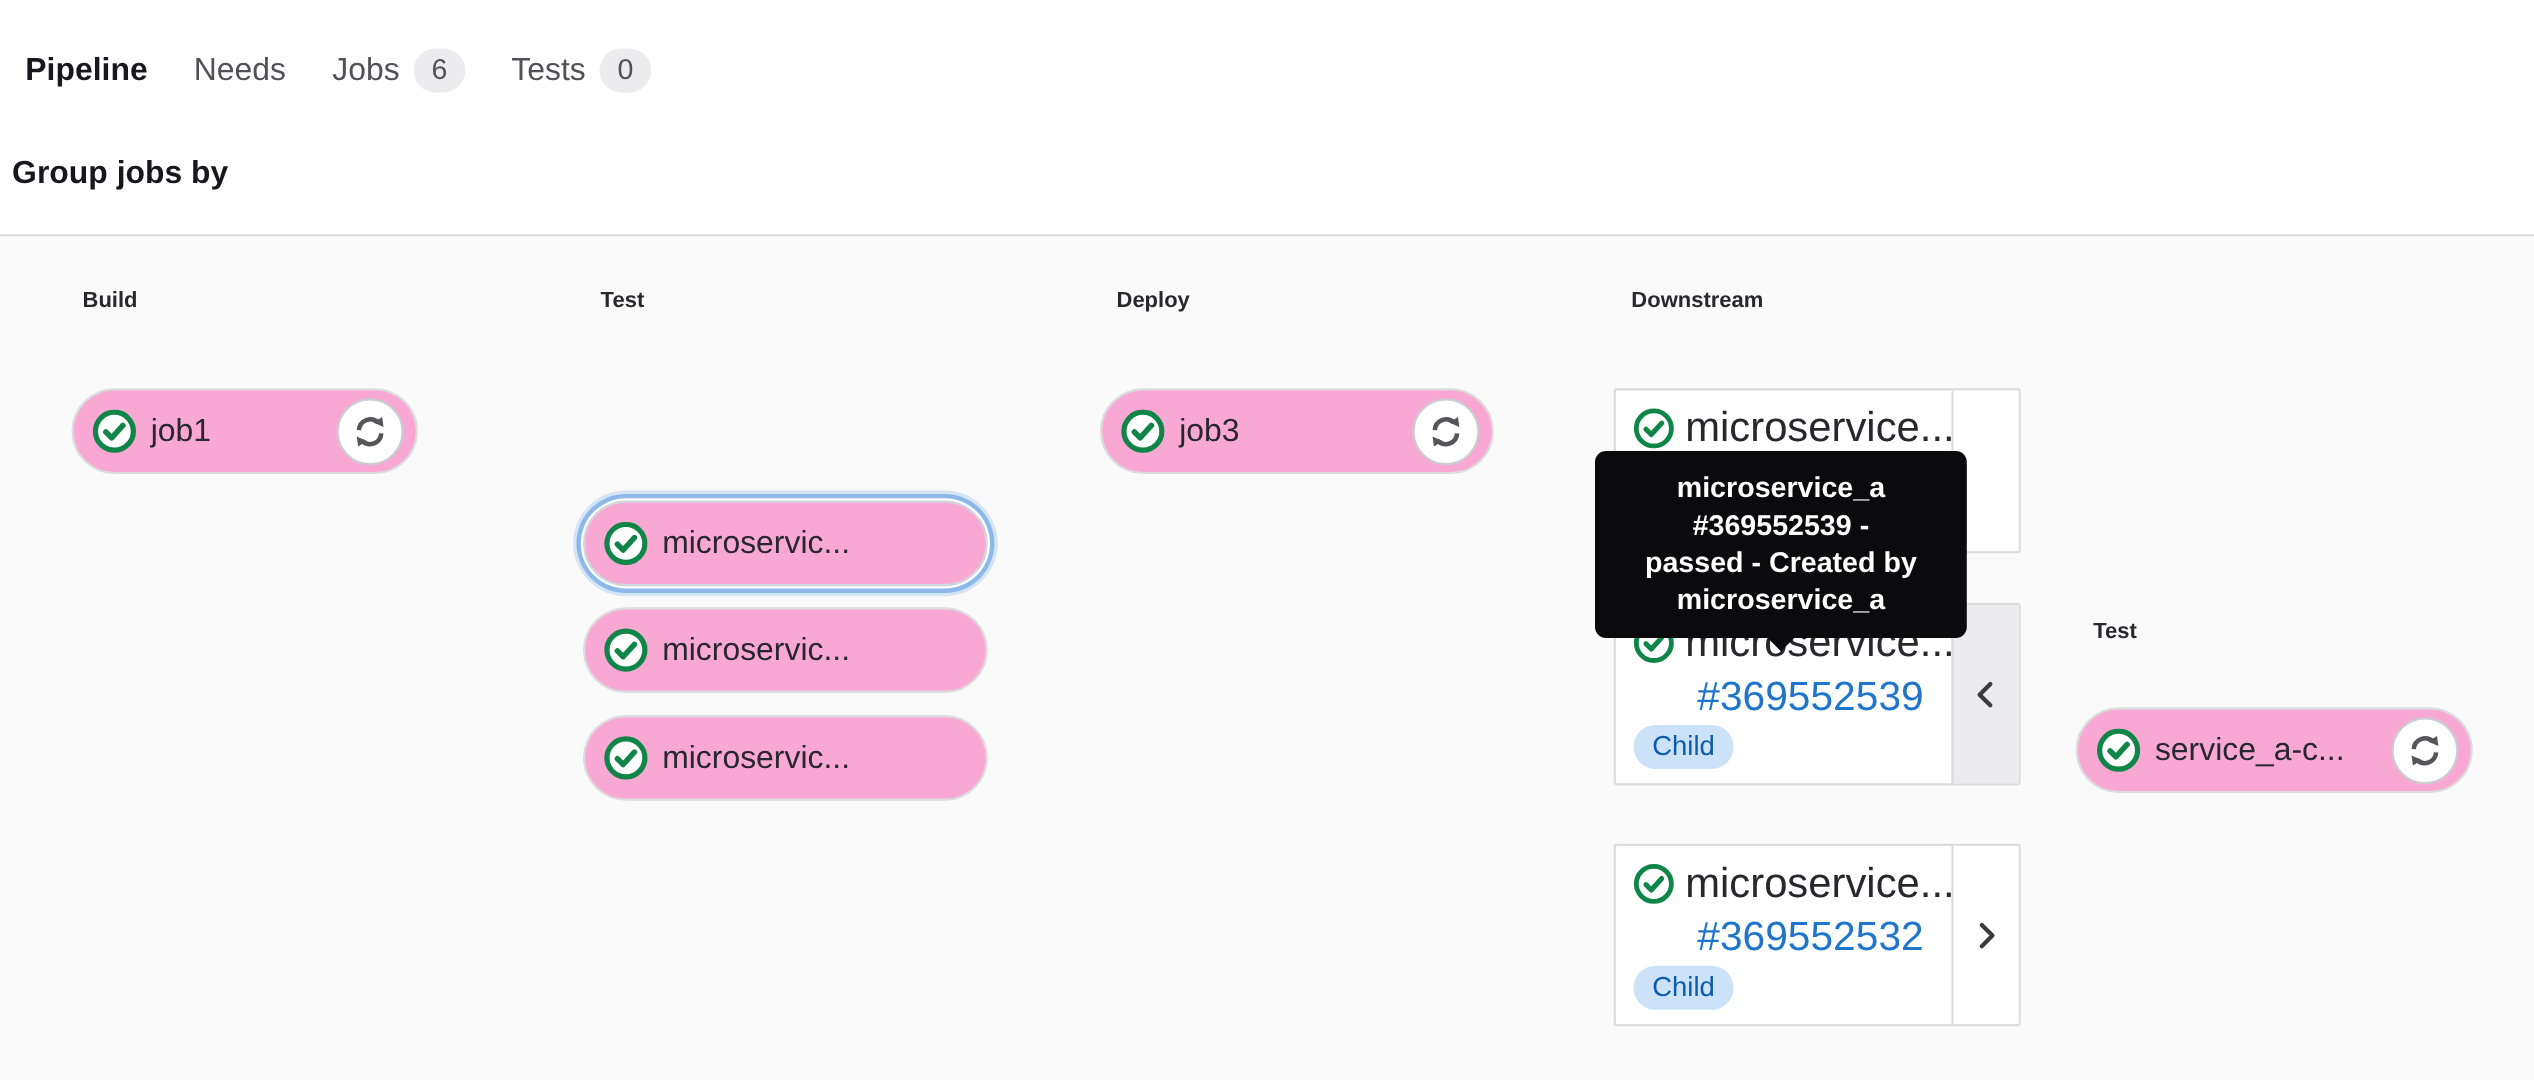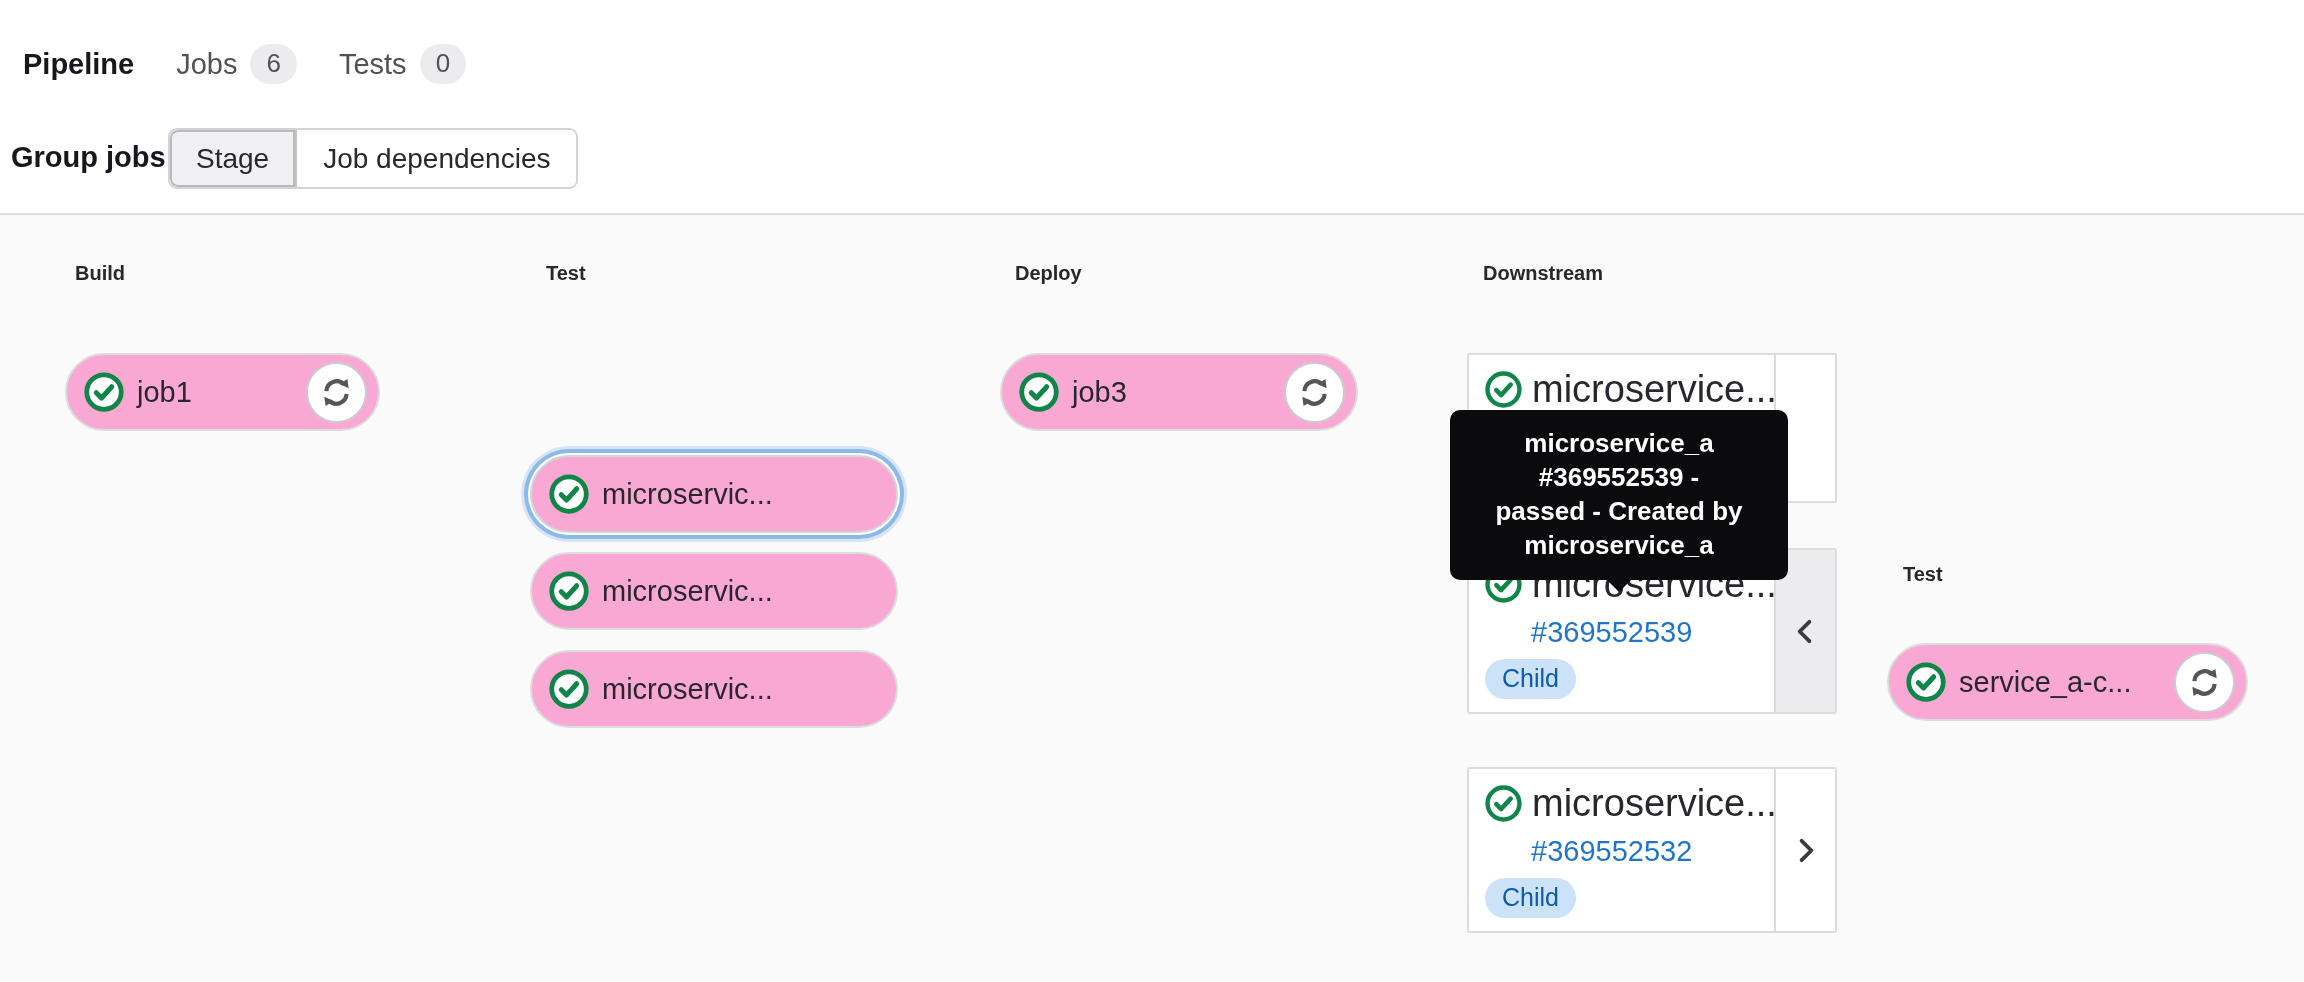--- a/index.html
+++ b/index.html
@@ -30,21 +30,21 @@
   .status-ic { width:40px; height:40px; flex:0 0 auto; display:block; }
   .retry-btn { margin-left:auto; width:61px; height:61px; border-radius:50%; border:2px solid #cbcbd0; background:#fff; display:flex; align-items:center; justify-content:center; cursor:pointer; color:#55555a; flex:0 0 auto; }
   .retry-btn svg { width:33px; height:33px; display:block; }
 
   
   .ds-card { position:absolute; width:370px; background:#fff; border:2px solid #dcdcde; border-radius:3px; display:flex; cursor:pointer; }
   .ds-main { flex:1 1 auto; padding:13px 12px 13px 16px; display:flex; flex-direction:column; justify-content:space-between; min-width:0; }
   .ds-title-row { display:flex; align-items:center; gap:10px; }
   .ds-title-row .status-ic { width:37px; height:37px; }
   .ds-title { font-size:38px; color:#28272d; white-space:nowrap; }
-  .ds-link { font-size:29px; color:#1f75cb; text-decoration:none; margin-left:46px; white-space:nowrap; }
+  .ds-link { font-size:37px; color:#1f75cb; text-decoration:none; margin-left:58px; white-space:nowrap; }
   .child-badge { align-self:flex-start; background:#cbe2f9; color:#0b5cad; font-size:25px; padding:3px 17px; border-radius:20px; line-height:1.35; }
   .ds-expand { flex:0 0 61px; border-left:2px solid #dcdcde; display:flex; align-items:center; justify-content:center; background:#fff; cursor:pointer; color:#3a3a3f; }
   .ds-expand.pressed { background:#ececef; }
   .ds-expand svg { width:31px; height:31px; }
 
   
   .tooltip { position:absolute; left:1450px; top:195px; width:338px; background:#0b0b0d; color:#fff; border-radius:10px; padding:16px 14px 18px; text-align:center; font-size:26px; font-weight:600; line-height:34px; z-index:6; }
   .tooltip::after { content:""; position:absolute; left:50%; bottom:-12px; transform:translateX(-50%); border:13px solid transparent; border-top-color:#0b0b0d; border-bottom:none; }
 </style>
 </head>
@@ -69,35 +69,34 @@
   <symbol id="i-chev-right" viewBox="0 0 16 16">
     <path d="M6 3 L11 8 L6 13" fill="none" stroke="currentColor" stroke-width="2" stroke-linecap="round" stroke-linejoin="round"></path>
   </symbol>
 </svg>
 
 <nav class="tabbar">
   <a class="tab active">
     <span>Pipeline</span>
   </a>
   <a class="tab">
+    <span>Needs</span>
+  </a>
+  <a class="tab">
     <span>Jobs</span>
     <span class="count-badge">6</span>
   </a>
   <a class="tab">
     <span>Tests</span>
     <span class="count-badge">0</span>
   </a>
 </nav>
 
 <div class="controls-row">
   <div class="group-label">Group jobs by</div>
-  <div class="segmented">
-    <button class="segment selected">Stage</button>
-    <button class="segment">Job dependencies</button>
-  </div>
 </div>
 
 <div class="canvas">
 
   <div class="stage-header" style="left:75px; top:47px;">Build</div>
   <div class="stage-header" style="left:546px; top:47px;">Test</div>
   <div class="stage-header" style="left:1015px; top:47px;">Deploy</div>
   <div class="stage-header" style="left:1483px; top:47px;">Downstream</div>
 
   <div class="pill" style="left:65px; top:138px; width:315px;">

